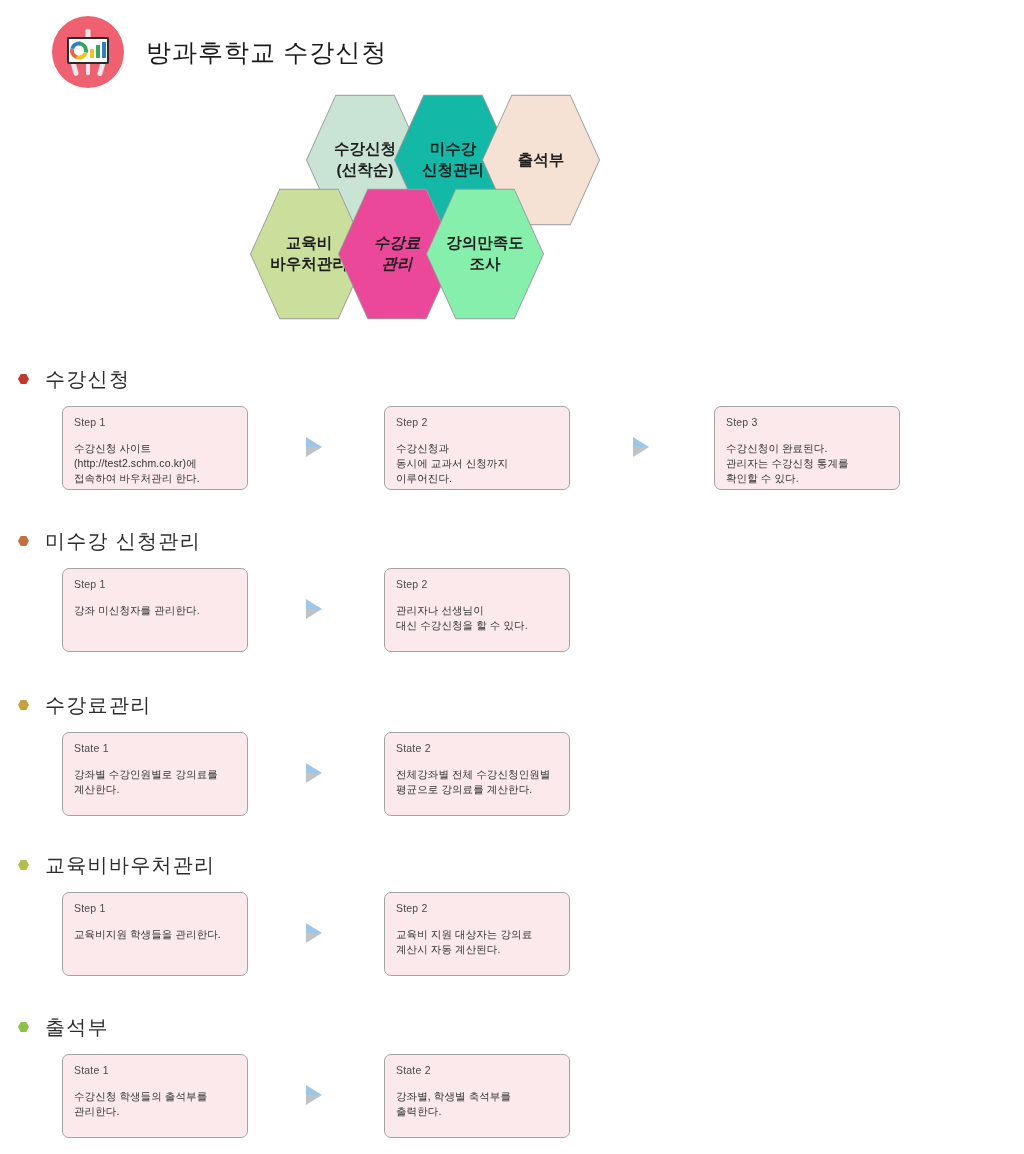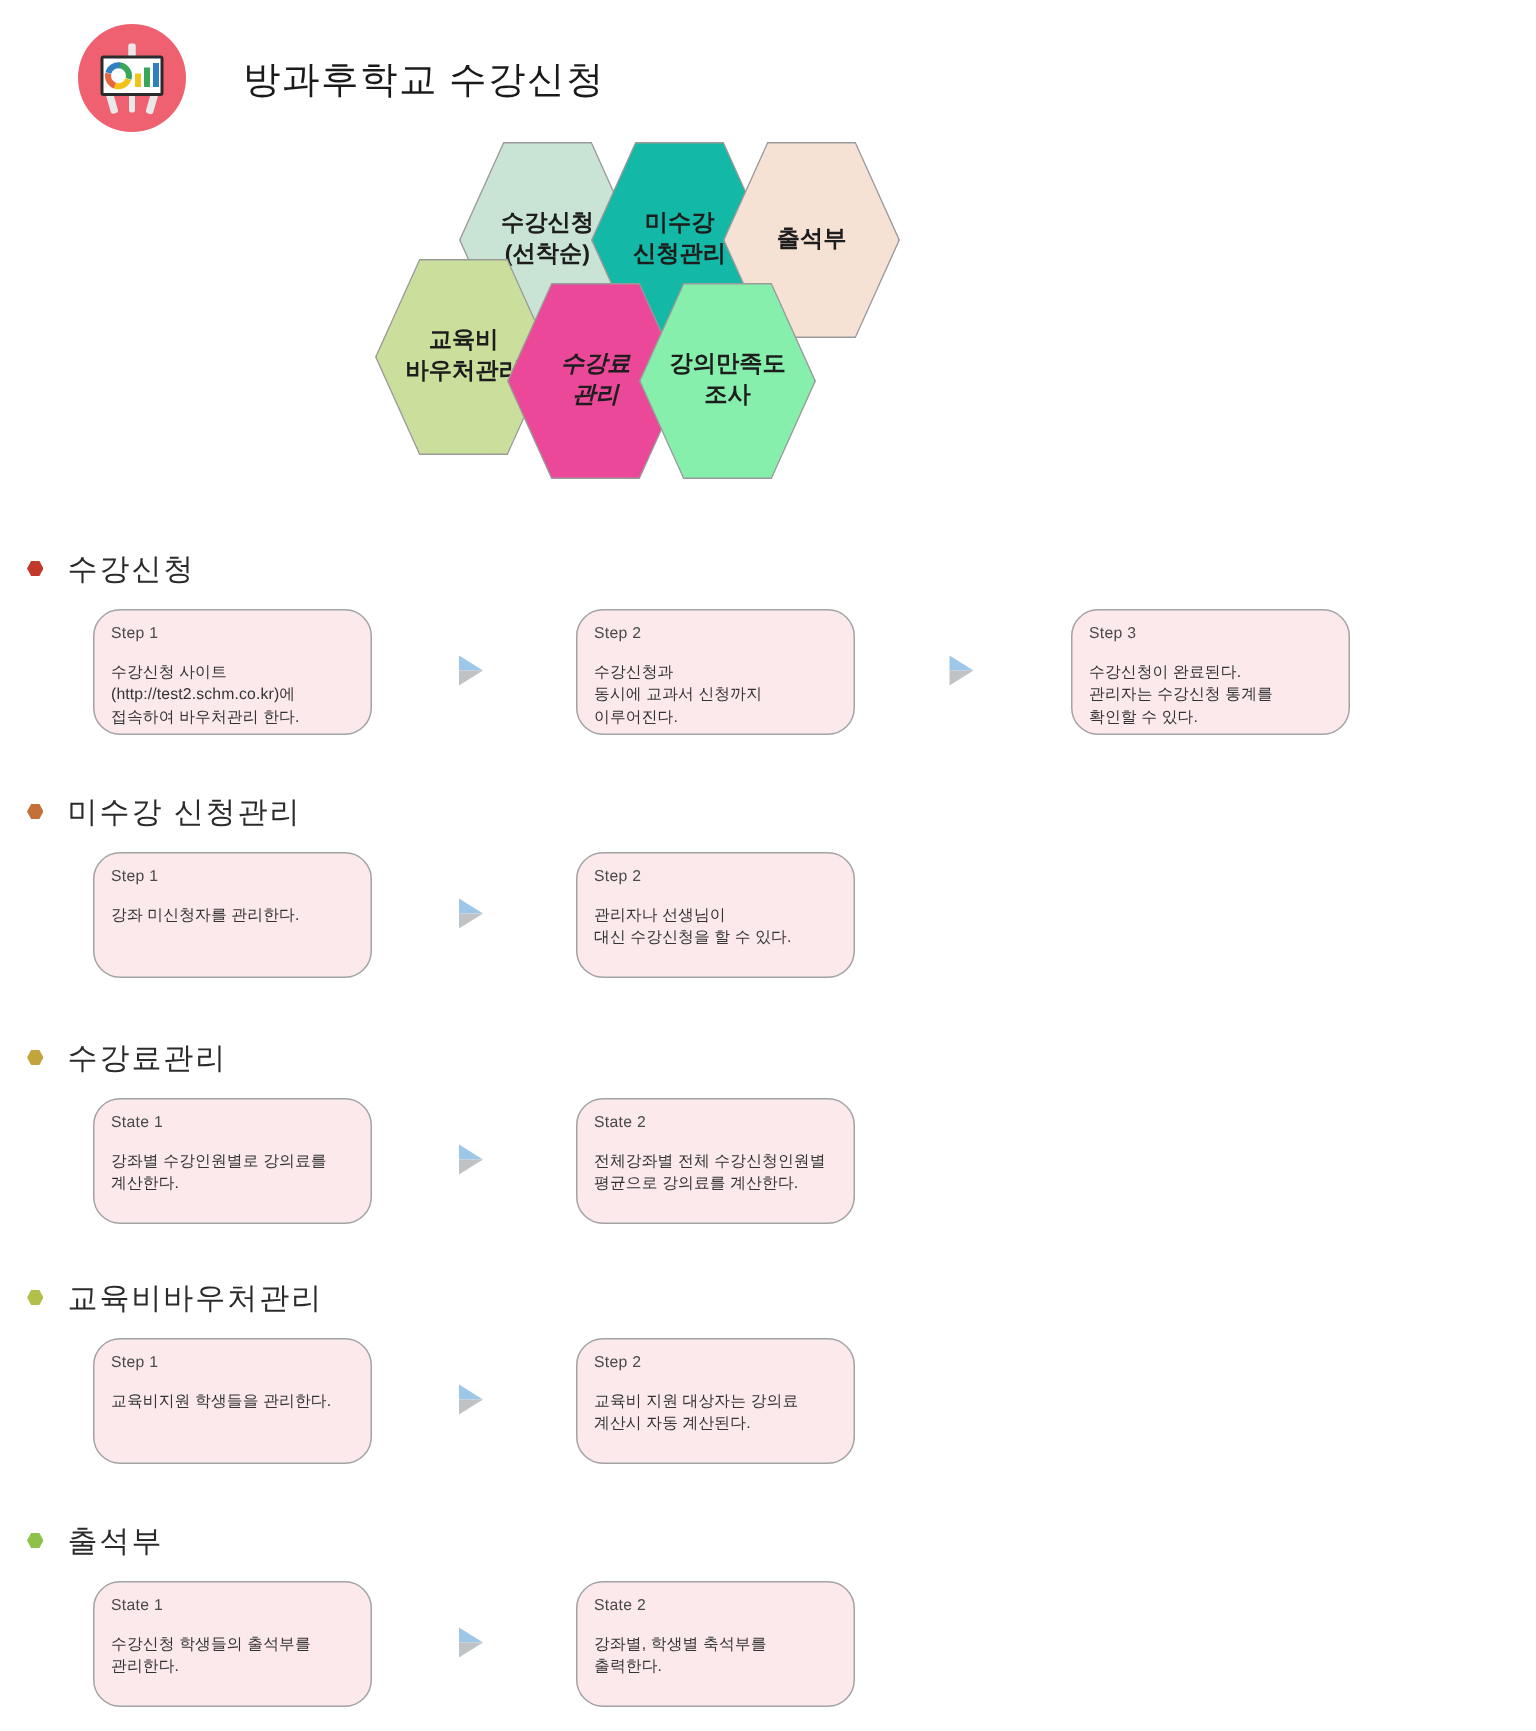--- a/index.html
+++ b/index.html
@@ -15,21 +15,21 @@
     color: #231f20;
     overflow: hidden;
   }
 
   
   #header {
     position: absolute;
     left: 52px; top: 16px;
     display: flex;
     align-items: center;
-    gap: 38px;
+    gap: 22px;
   }
   #logo-badge {
     width: 72px; height: 72px;
     border-radius: 50%;
     background: #ef6070;
     position: relative;
     flex: 0 0 auto;
   }
   #logo-badge svg { position: absolute; left: 0; top: 0; }
   #app-title {
@@ -88,21 +88,21 @@
   }
 
   .flow { position: relative; height: 90px; margin-top: 14px; }
 
   .step-box {
     position: absolute;
     top: 0;
     width: 186px; height: 84px;
     background: #fbe9ec;
     border: 1px solid #a3a3a3;
-    border-radius: 18px;
+    border-radius: 7px;
     padding: 9px 11px 0 11px;
   }
   .step-label {
     font-size: 10.5px;
     color: #4a4a4a;
     letter-spacing: 0.2px;
     margin-bottom: 13px;
   }
   .step-text {
     font-size: 10.5px;
@@ -161,21 +161,21 @@
       <span class="hex-label">미수강
 신청관리</span>
     </div>
   </div>
   <div class="hex-wrap" style="left:236px; top:0;">
     <div class="hex-border"></div>
     <div class="hex-inner" id="hx2" style="background: rgb(246, 226, 213);">
       <span class="hex-label">출석부</span>
     </div>
   </div>
-  <div class="hex-wrap" style="left:4px; top:78px;">
+  <div class="hex-wrap" style="left:4px; top:94px;">
     <div class="hex-border"></div>
     <div class="hex-inner" id="hx3" style="background: rgb(203, 223, 156);">
       <span class="hex-label">교육비
 바우처관리</span>
     </div>
   </div>
   <div class="hex-wrap" style="left:92px; top:94px;">
     <div class="hex-border"></div>
     <div class="hex-inner" id="hx4" style="background: #ec4899; font-style: italic;">
       <span class="hex-label">수강료

